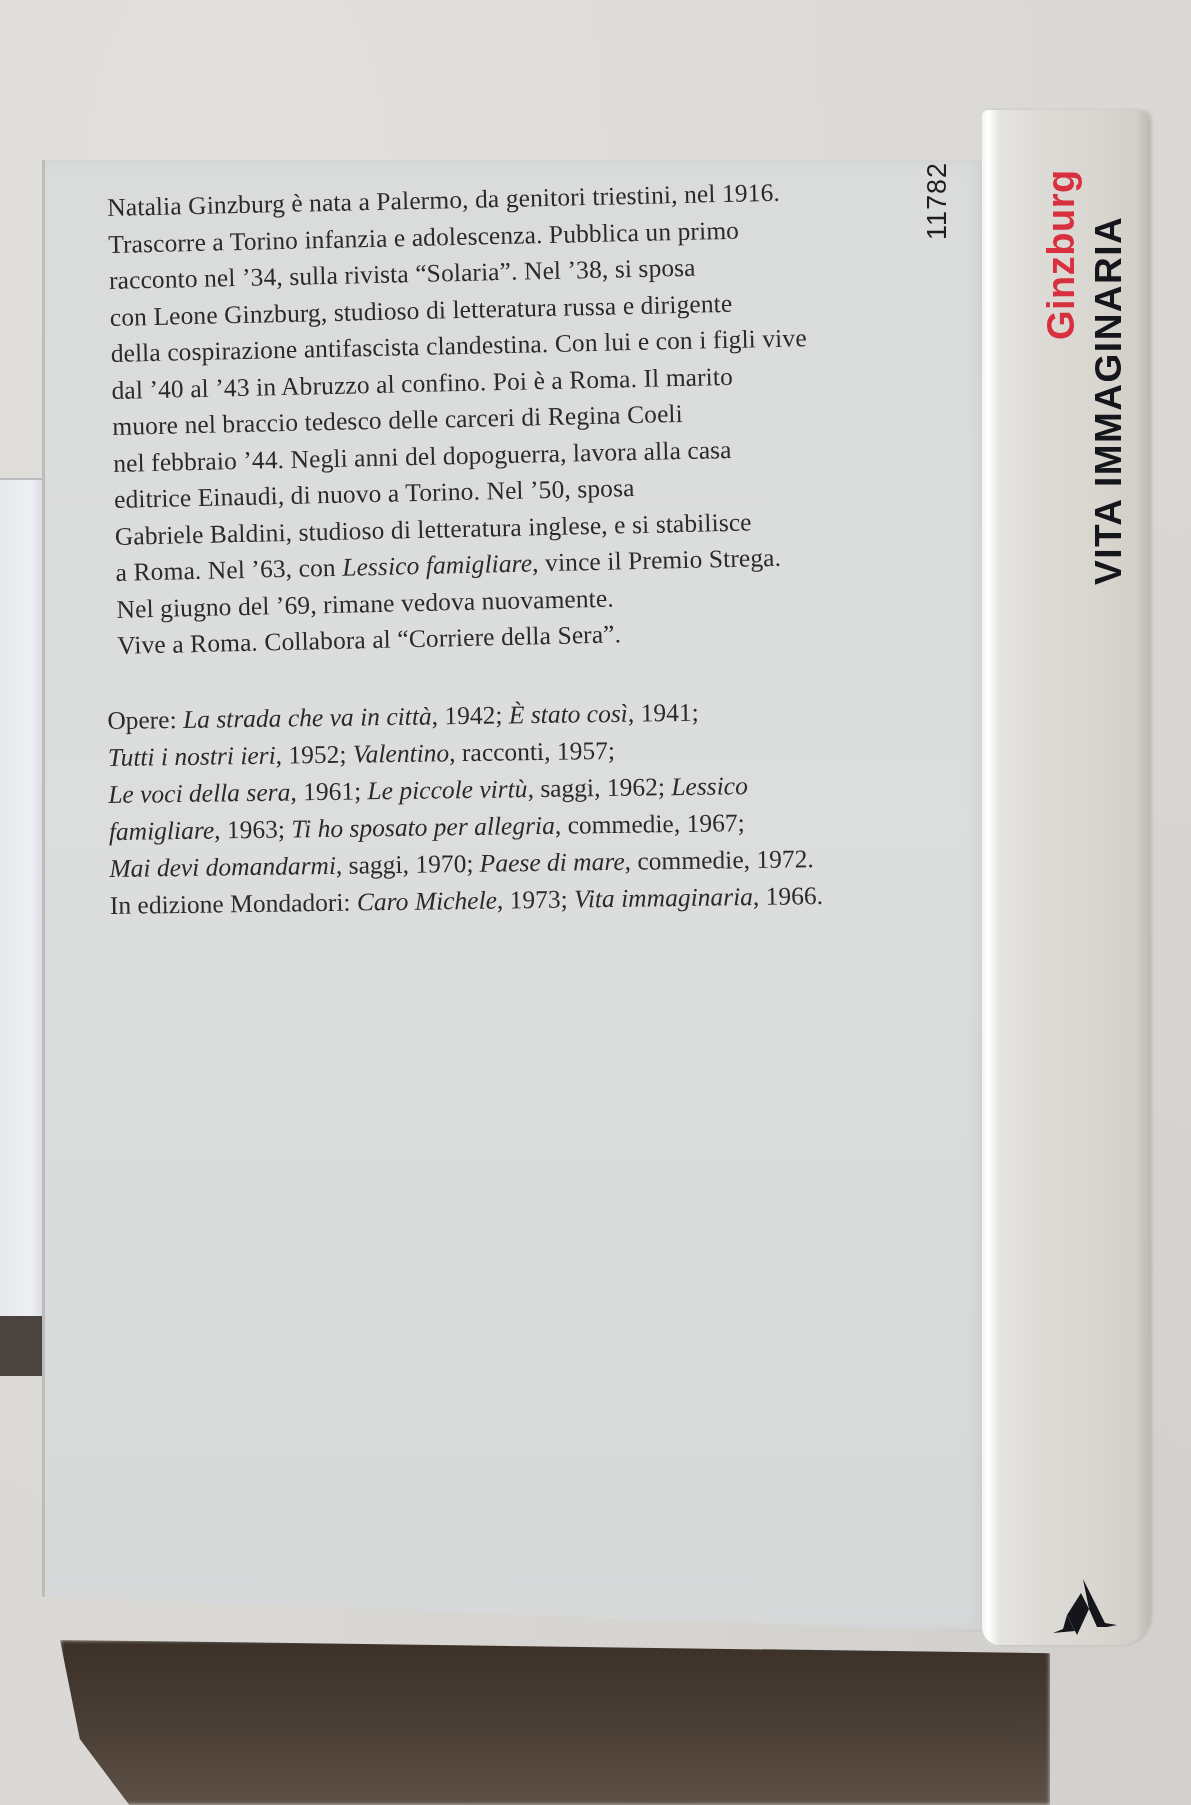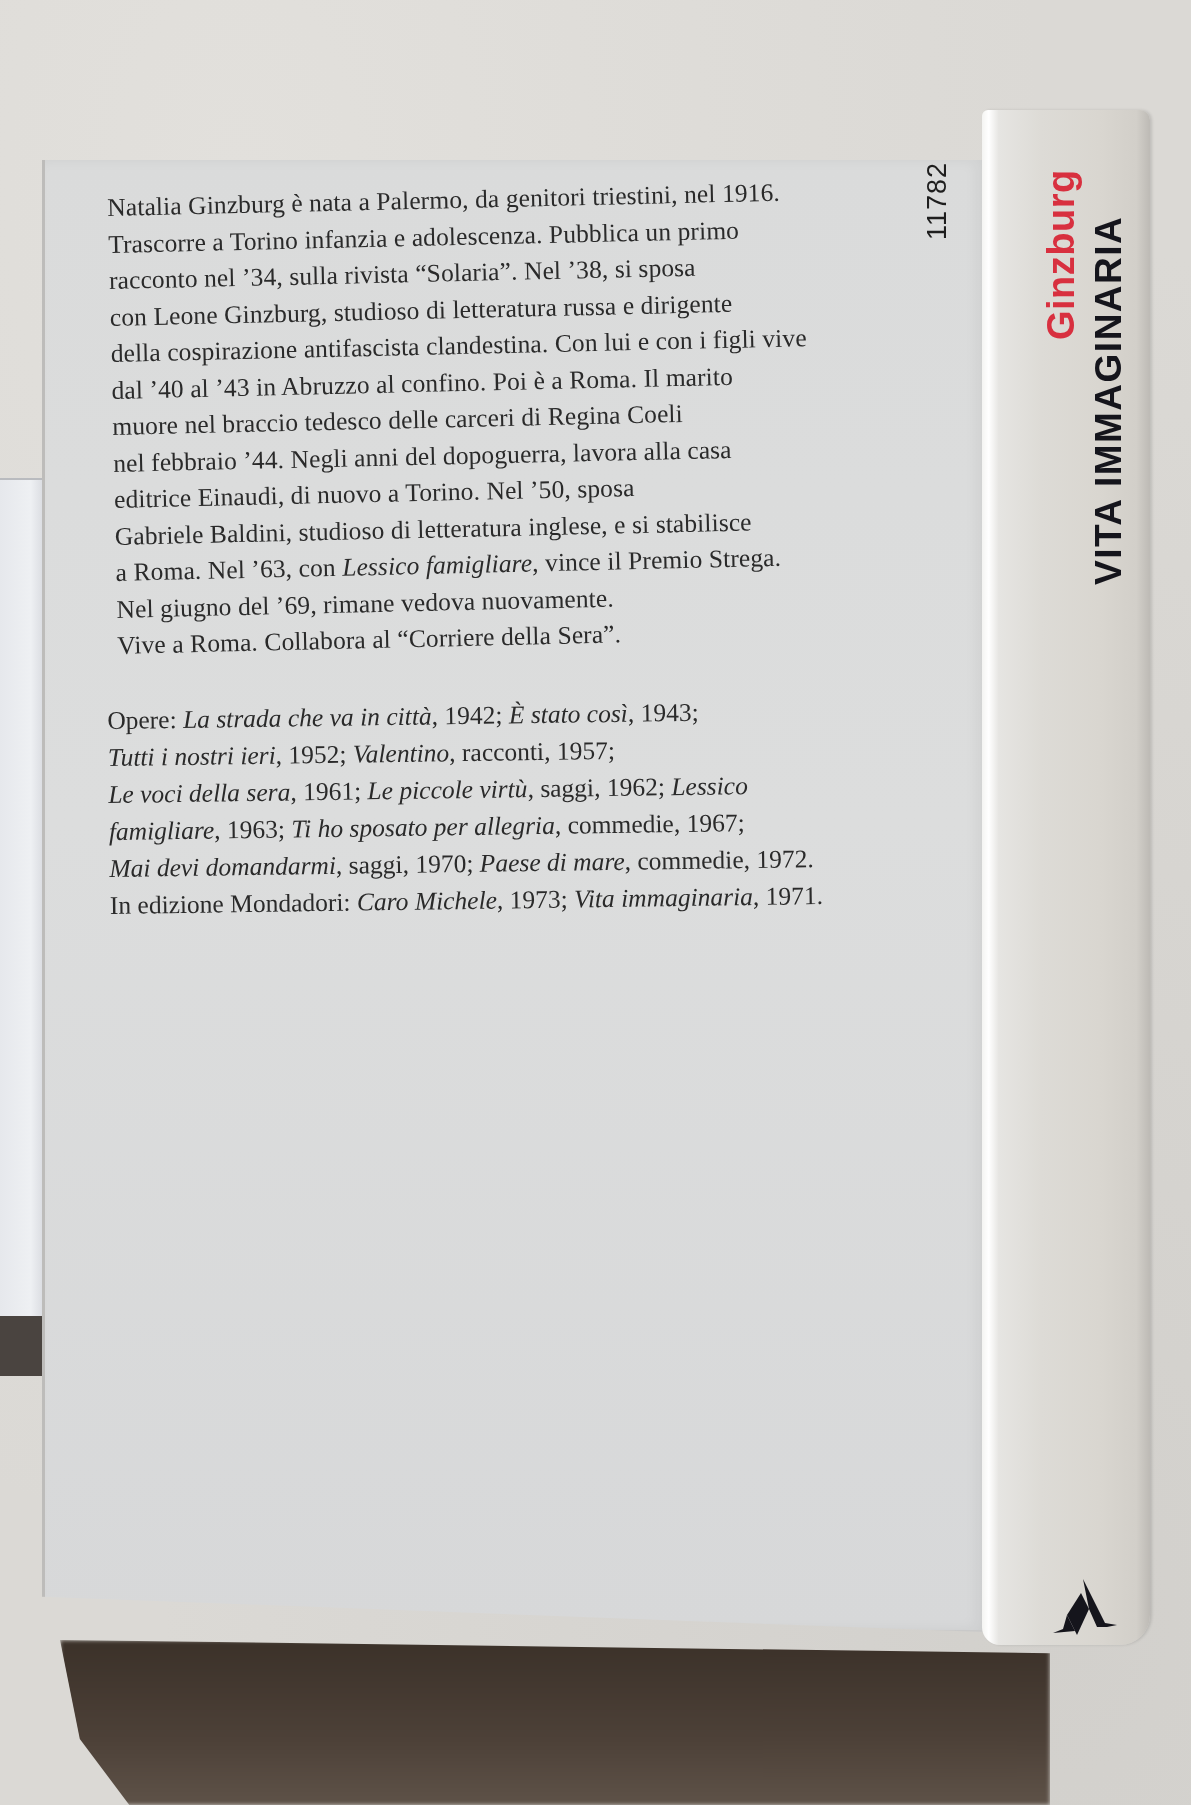--- a/index.html
+++ b/index.html
@@ -183,26 +183,26 @@
   <p>muore nel braccio tedesco delle carceri di Regina Coeli</p>
   <p>nel febbraio ’44. Negli anni del dopoguerra, lavora alla casa</p>
   <p>editrice Einaudi, di nuovo a Torino. Nel ’50, sposa</p>
   <p>Gabriele Baldini, studioso di letteratura inglese, e si stabilisce</p>
   <p><span>a Roma. Nel ’63, con </span><i>Lessico famigliare</i><span>, vince il Premio Strega.</span></p>
   <p>Nel giugno del ’69, rimane vedova nuovamente.</p>
   <p>Vive a Roma. Collabora al “Corriere della Sera”.</p>
 </div>
 
 <div class="works">
-    <p><span>Opere: </span><i>La strada che va in città</i><span>, 1942; </span><i>È stato così</i><span>, 1943;</span></p>
+    <p><span>Opere: </span><i>La strada che va in città</i><span>, 1942; </span><i>È stato così</i><span>, 1941;</span></p>
     <p><i>Tutti i nostri ieri</i><span>, 1952; </span><i>Valentino</i><span>, racconti, 1957;</span></p>
     <p><i>Le voci della sera</i><span>, 1961; </span><i>Le piccole virtù</i><span>, saggi, 1962; </span><i>Lessico</i></p>
     <p><i>famigliare</i><span>, 1963; </span><i>Ti ho sposato per allegria</i><span>, commedie, 1967;</span></p>
     <p><i>Mai devi domandarmi</i><span>, saggi, 1970; </span><i>Paese di mare</i><span>, commedie, 1972.</span></p>
-    <p><span>In edizione Mondadori: </span><i>Caro Michele</i><span>, 1973; </span><i>Vita immaginaria</i><span>, 1971.</span></p>
+    <p><span>In edizione Mondadori: </span><i>Caro Michele</i><span>, 1973; </span><i>Vita immaginaria</i><span>, 1966.</span></p>
   </div>
 
 <div class="catalog-number">11782</div>
 
 <div class="spine"></div>
 <div class="spine-author">Ginzburg</div>
 <div class="spine-title">VITA IMMAGINARIA</div>
 
 <div class="publisher-logo">
   <svg width="80" height="70" viewBox="0 0 80 70">

